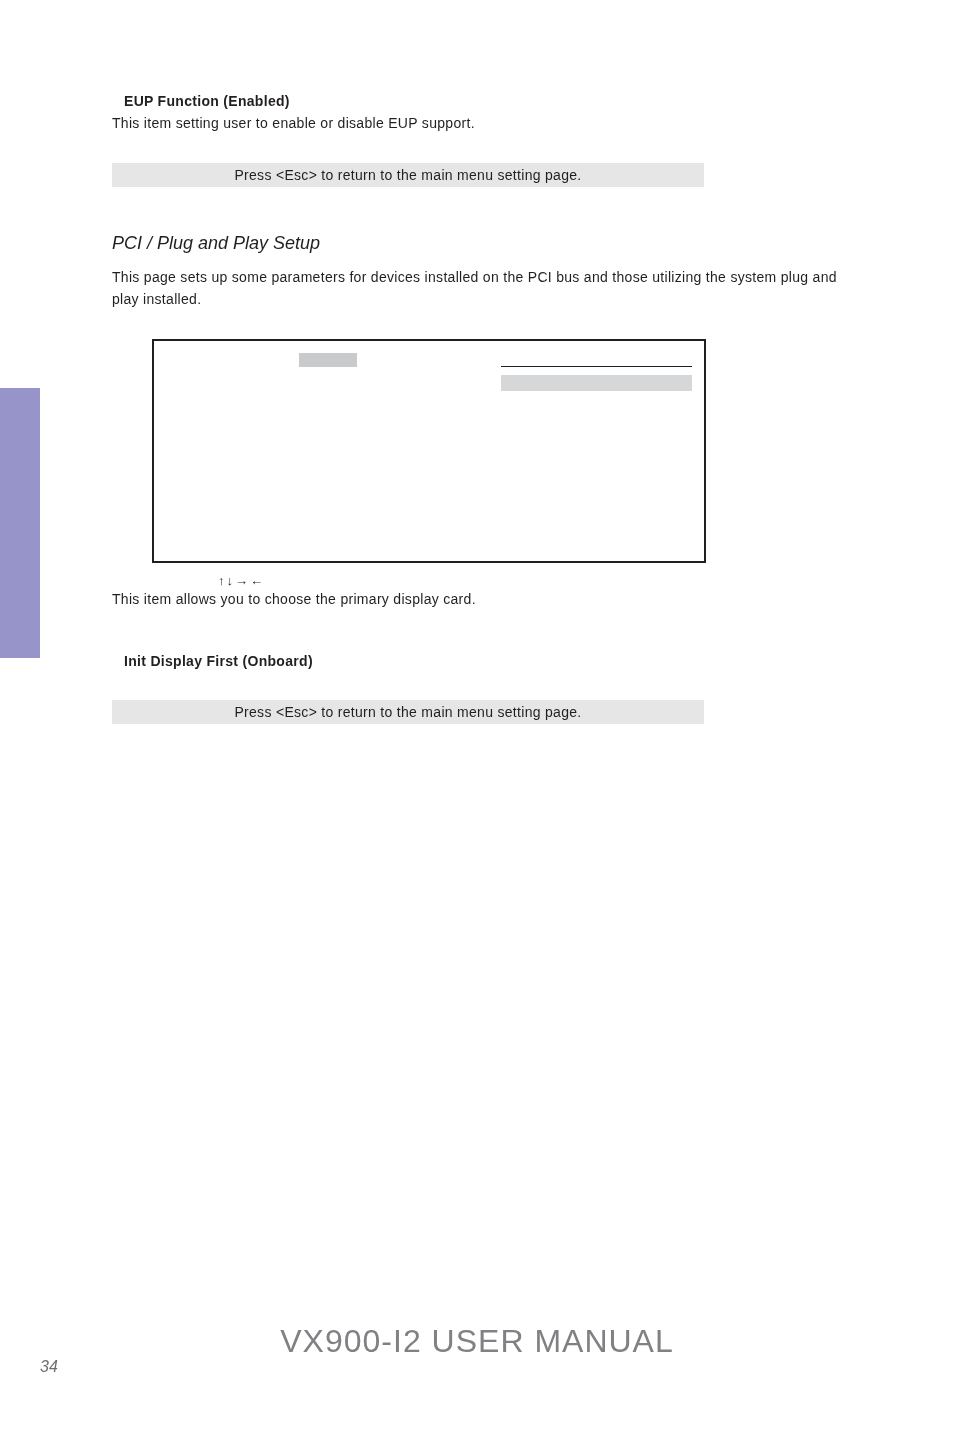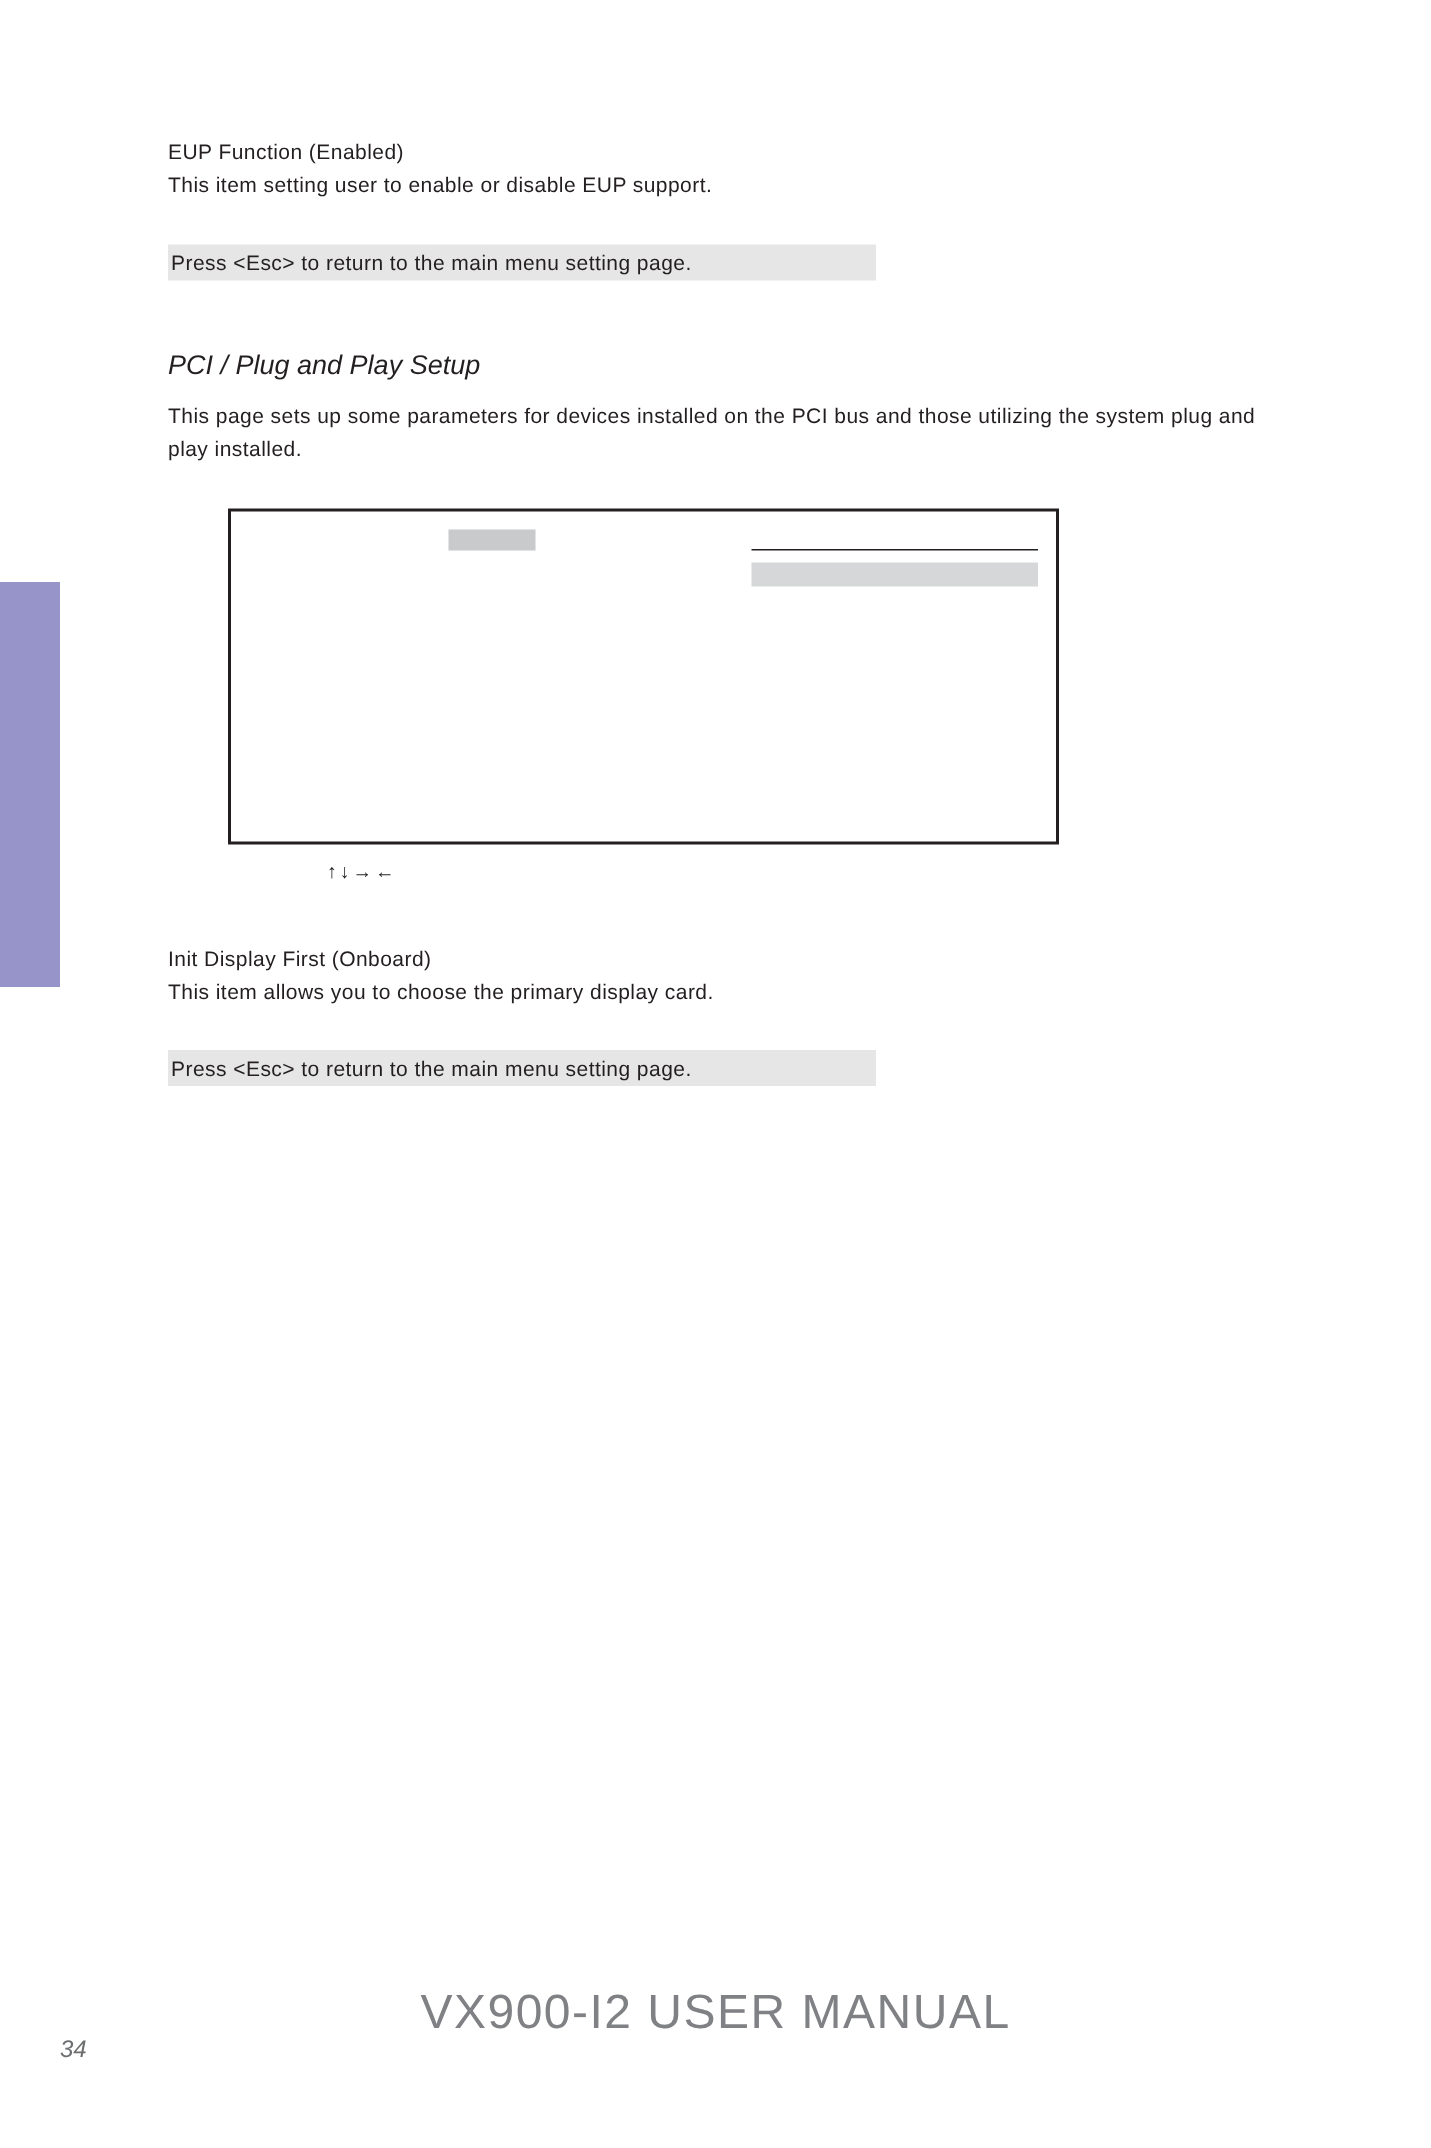--- a/index.html
+++ b/index.html
@@ -10,36 +10,37 @@
   font-family: Arial, Helvetica, sans-serif;
   color: #231f20;
   position: relative;
 }
 .content {
   position: absolute;
   left: 112px;
   top: 90px;
   width: 730px;
 }
-.bold { font-weight: normal; }
+.bold { font-weight: bold; margin-left: 12px; }
 .para { font-size: 14px; line-height: 1.6; letter-spacing: 0.3px; }
 .section-title {
   font-style: italic;
   font-weight: normal;
   font-size: 18px;
   margin-top: 46px;
   margin-bottom: 12px;
 }
 .note-bar {
   background: #e6e6e6;
   padding: 4px 2px;
   font-size: 14px;
   letter-spacing: 0.3px;
   margin-top: 28px;
-  width: 472px;
+  width: 592px;
+  text-align: center;
 }
 .bios-box {
   border: 2px solid #231f20;
   width: 554px;
   margin-left: 40px;
   margin-top: 28px;
   padding: 12px 12px 18px 12px;
   position: relative;
 }
 .bios-inner {
@@ -130,21 +131,21 @@
       </div>
       <div class="bios-right">
         <div class="bios-right-top"></div>
         <div class="bios-right-bar"></div>
         <div class="bios-right-fill"></div>
       </div>
     </div>
   </div>
   <div class="arrows-row">↑↓→←</div>
 
+  <div class="para">This item allows you to choose the primary display card.</div>
   <div class="para bold sp-top">Init Display First (Onboard)</div>
-  <div class="para">This item allows you to choose the primary display card.</div>
 
   <div class="note-bar">Press &lt;Esc&gt; to return to the main menu setting page.</div>
 
 </div>
 
 <div class="footer-title">VX900-I2 USER MANUAL</div>
 <div class="page-num">34</div>
 
 </body></html>

